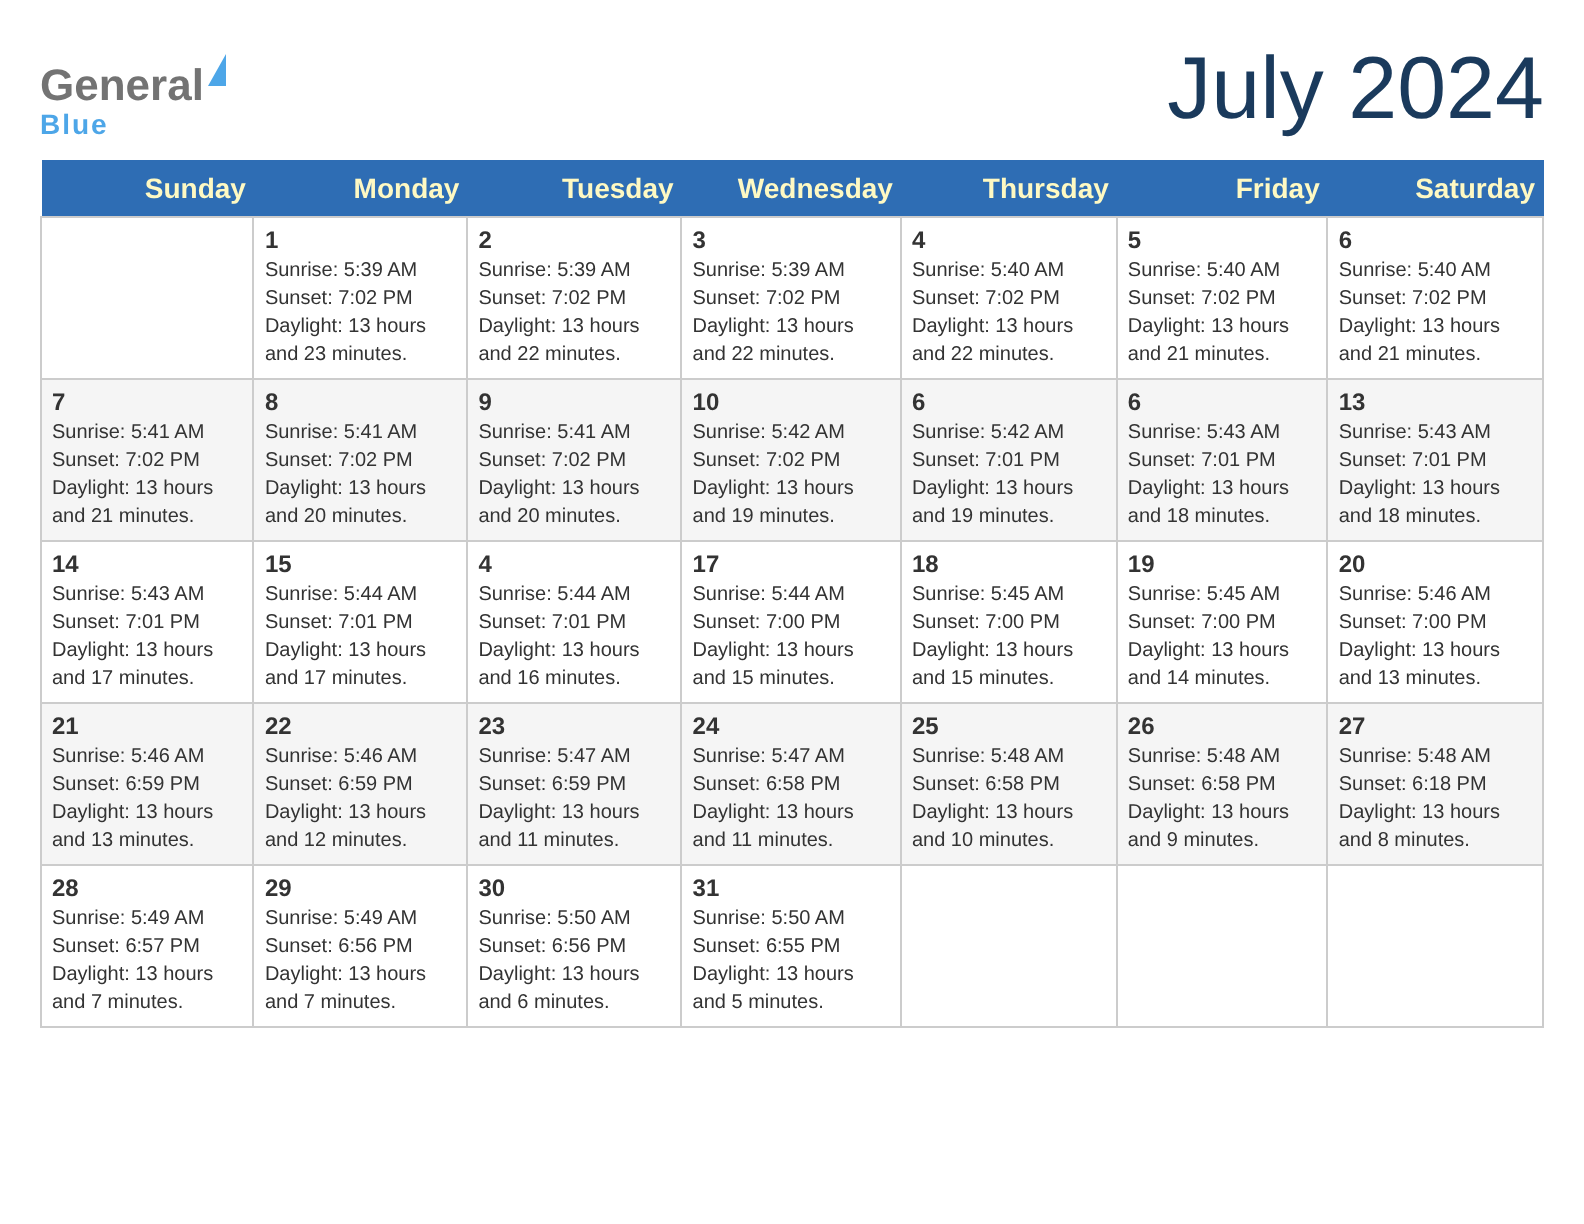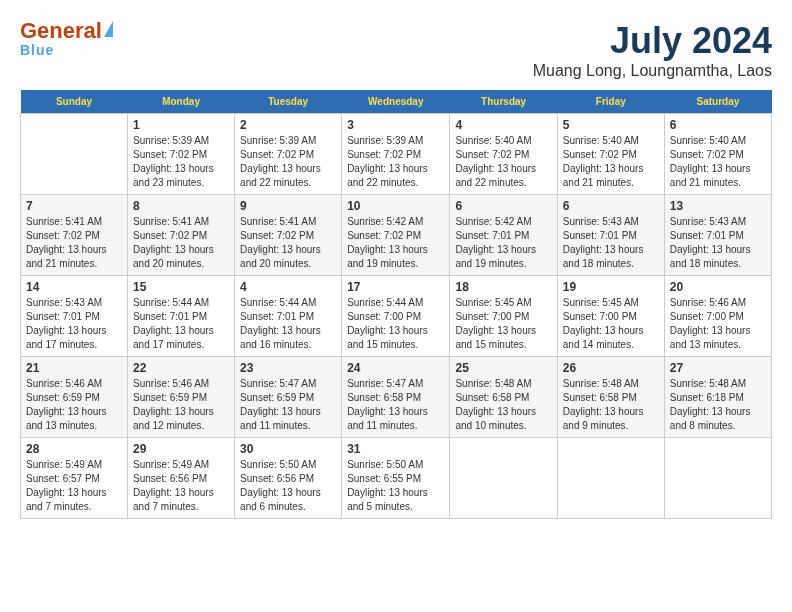--- a/index.html
+++ b/index.html
@@ -17,52 +17,53 @@
       margin-bottom: 10px;
     }
     .logo {
       display: flex;
       flex-direction: column;
       align-items: flex-start;
     }
     .logo-text {
       font-size: 22px;
       font-weight: bold;
-      color: #c2410c;
+      color: #737373;
       line-height: 1;
+      margin-top: 12px;
     }
     .logo-blue {
       font-size: 14px;
       color: #4da6e8;
       font-weight: bold;
       letter-spacing: 1px;
     }
     .title-section {
       text-align: right;
     }
     .month-year {
-      font-size: 36px;
-      font-weight: bold;
+      font-size: 44px;
+      font-weight: normal;
       color: #1a3a5c;
     }
     .location {
       font-size: 16px;
       color: #333;
     }
     .calendar {
       width: 100%;
       border-collapse: collapse;
       font-size: 11px;
     }
     .calendar th {
       background-color: #2e6db4;
-      color: #fde047;
+      color: #fef9c3;
       padding: 6px 4px;
-      text-align: center;
-      font-size: 10px;
+      text-align: right;
+      font-size: 14px;
       font-weight: bold;
     }
     .calendar td {
       border: 1px solid #ccc;
       padding: 4px 5px;
       vertical-align: top;
       width: 113px;
       height: 80px;
       background: #fff;
     }
@@ -91,21 +92,20 @@
 <div class="header">
   <div class="logo">
     <div style="display:flex; align-items:center;">
       <span class="logo-text">General</span>
       <span style="display:inline-block; width:0; height:0; border-left:9px solid transparent; border-bottom:16px solid #4da6e8; margin-left:2px; margin-top:-4px;"></span>
     </div>
     <span class="logo-blue">Blue</span>
   </div>
   <div class="title-section">
     <div class="month-year">July 2024</div>
-    <div class="location">Muang Long, Loungnamtha, Laos</div>
   </div>
 </div>
 
 <table class="calendar">
   <thead>
     <tr>
     <th>Sunday</th>
         <th>Monday</th>
         <th>Tuesday</th>
         <th>Wednesday</th>

